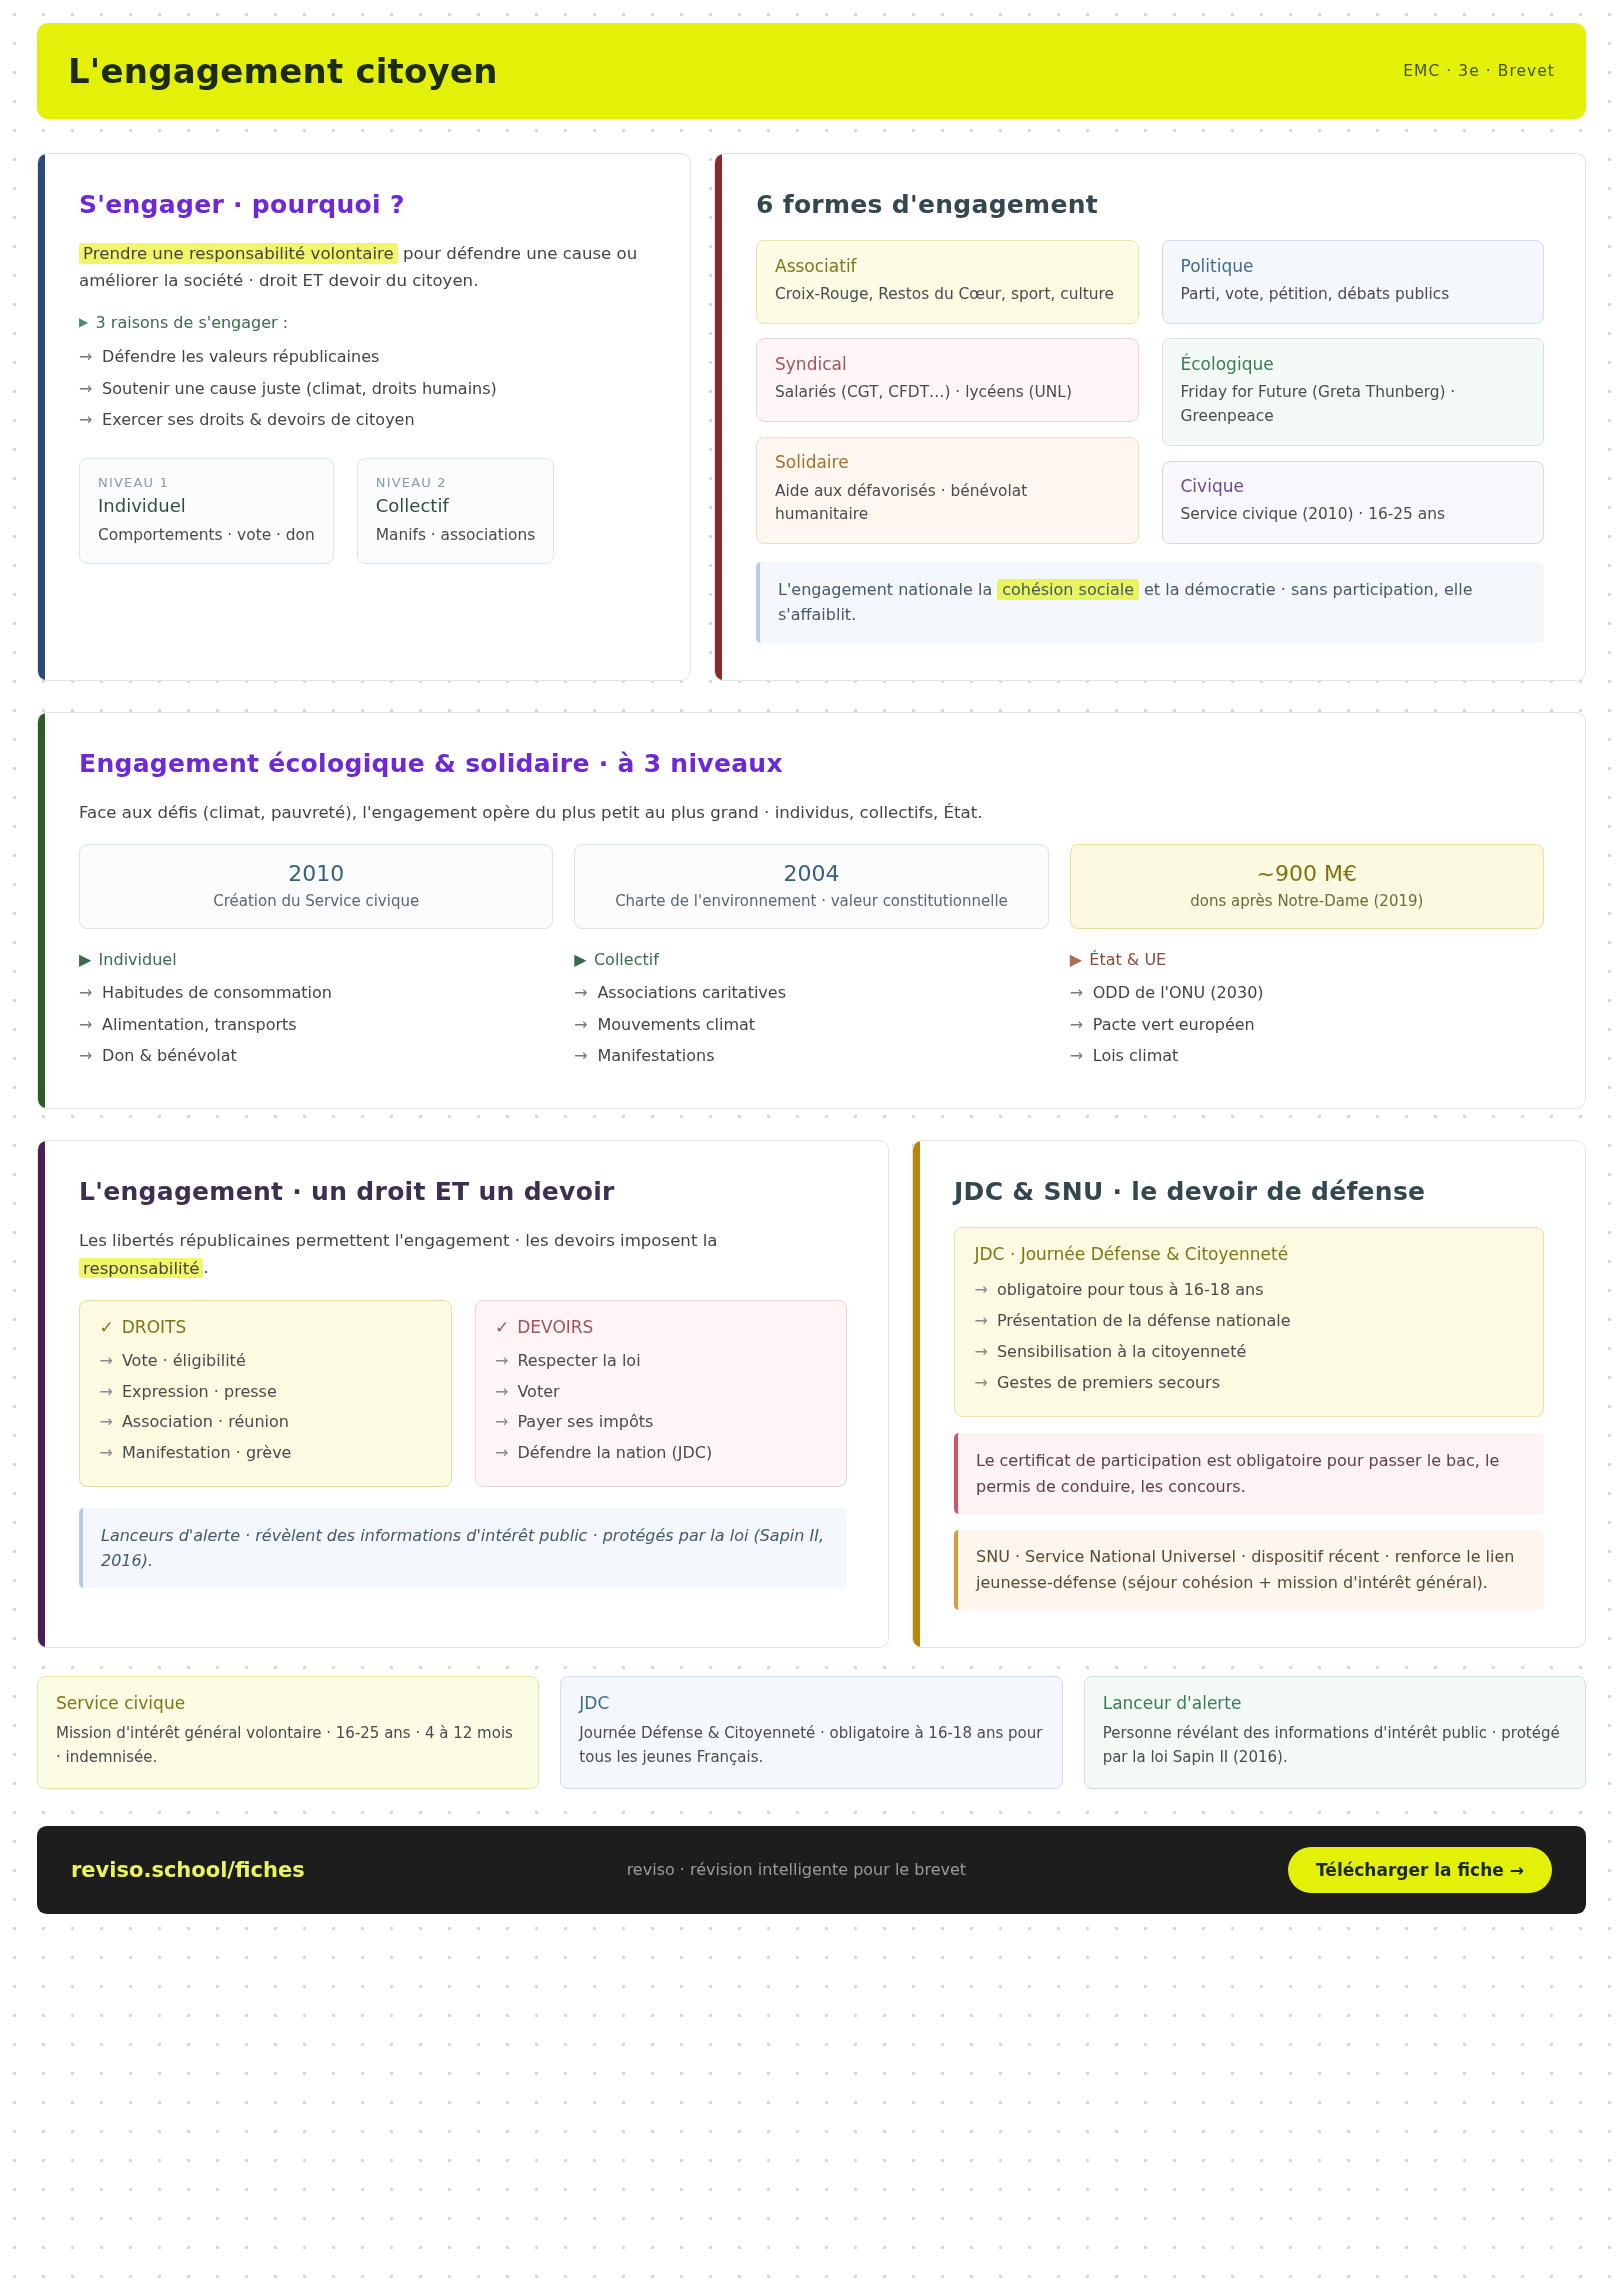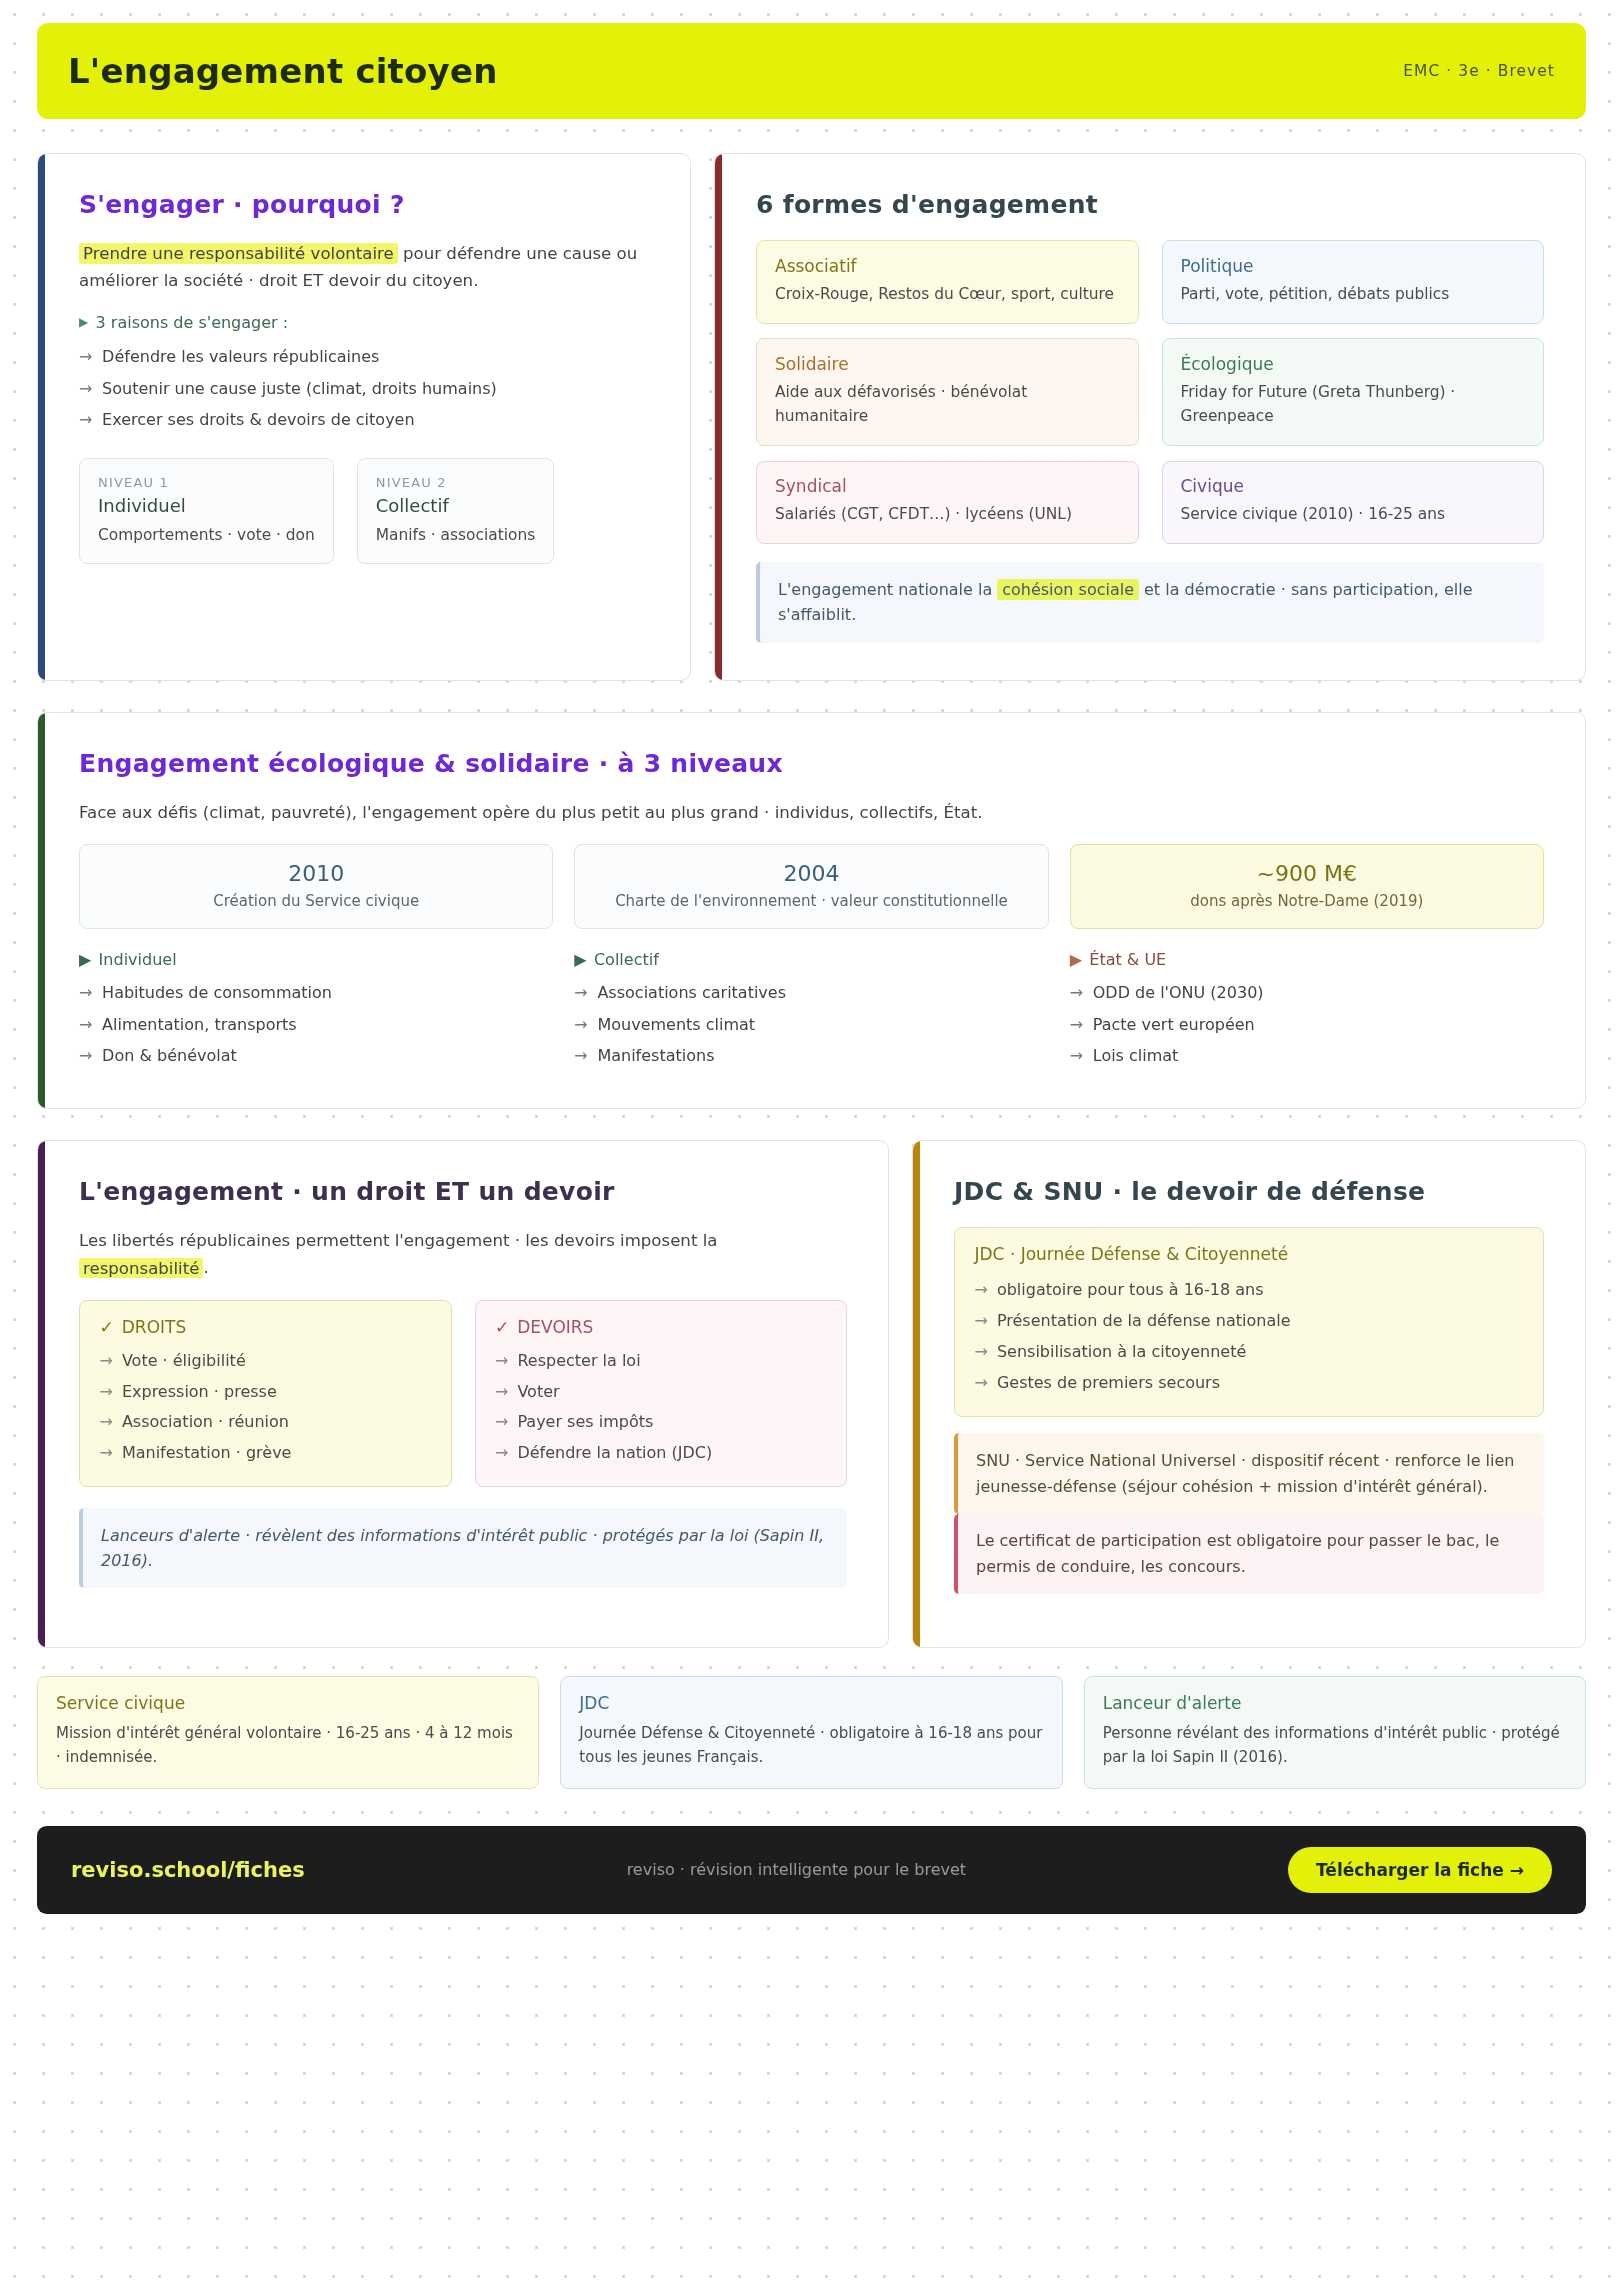--- a/index.html
+++ b/index.html
@@ -315,27 +315,27 @@
       <div class="spine" style="background:#8a2b2b;"></div>
       <div class="card-inner">
         <h2 class="section-title alt">6 formes d'engagement</h2>
 
         <div class="row">
           <div class="col">
             <div class="forme f-yellow">
               <div class="ftitle">Associatif</div>
               <div class="fbody">Croix-Rouge, Restos du Cœur, sport, culture</div>
             </div>
+            <div class="forme f-pink">
+              <div class="ftitle">Syndical</div>
+              <div class="fbody">Salariés (CGT, CFDT…) · lycéens (UNL)</div>
+            </div>
             <div class="forme f-orange">
               <div class="ftitle">Solidaire</div>
               <div class="fbody">Aide aux défavorisés · bénévolat humanitaire</div>
-            </div>
-            <div class="forme f-pink">
-              <div class="ftitle">Syndical</div>
-              <div class="fbody">Salariés (CGT, CFDT…) · lycéens (UNL)</div>
             </div>
           </div>
           <div class="col">
             <div class="forme f-blue">
               <div class="ftitle">Politique</div>
               <div class="fbody">Parti, vote, pétition, débats publics</div>
             </div>
             <div class="forme f-mint">
               <div class="ftitle">Écologique</div>
               <div class="fbody">Friday for Future (Greta Thunberg) · Greenpeace</div>
@@ -529,22 +529,22 @@
                 <span class="ar">→</span>
                 <span>Sensibilisation à la citoyenneté</span>
               </li>
             <li>
                 <span class="ar">→</span>
                 <span>Gestes de premiers secours</span>
               </li>
           </ul>
         </div>
 
+        <div class="note pink" style="margin-bottom:16px;">Le certificat de participation est obligatoire pour passer le bac, le permis de conduire, les concours.</div>
         <div class="note orange">SNU · Service National Universel · dispositif récent · renforce le lien jeunesse-défense (séjour cohésion + mission d'intérêt général).</div>
-        <div class="note pink" style="margin-bottom:16px;">Le certificat de participation est obligatoire pour passer le bac, le permis de conduire, les concours.</div>
       </div>
     </div>
   </div>
 
   <div class="glossary">
     <div class="gitem g1">
       <div class="gt">Service civique</div>
       <div class="gb">Mission d'intérêt général volontaire · 16-25 ans · 4 à 12 mois · indemnisée.</div>
     </div>
     <div class="gitem g2">

